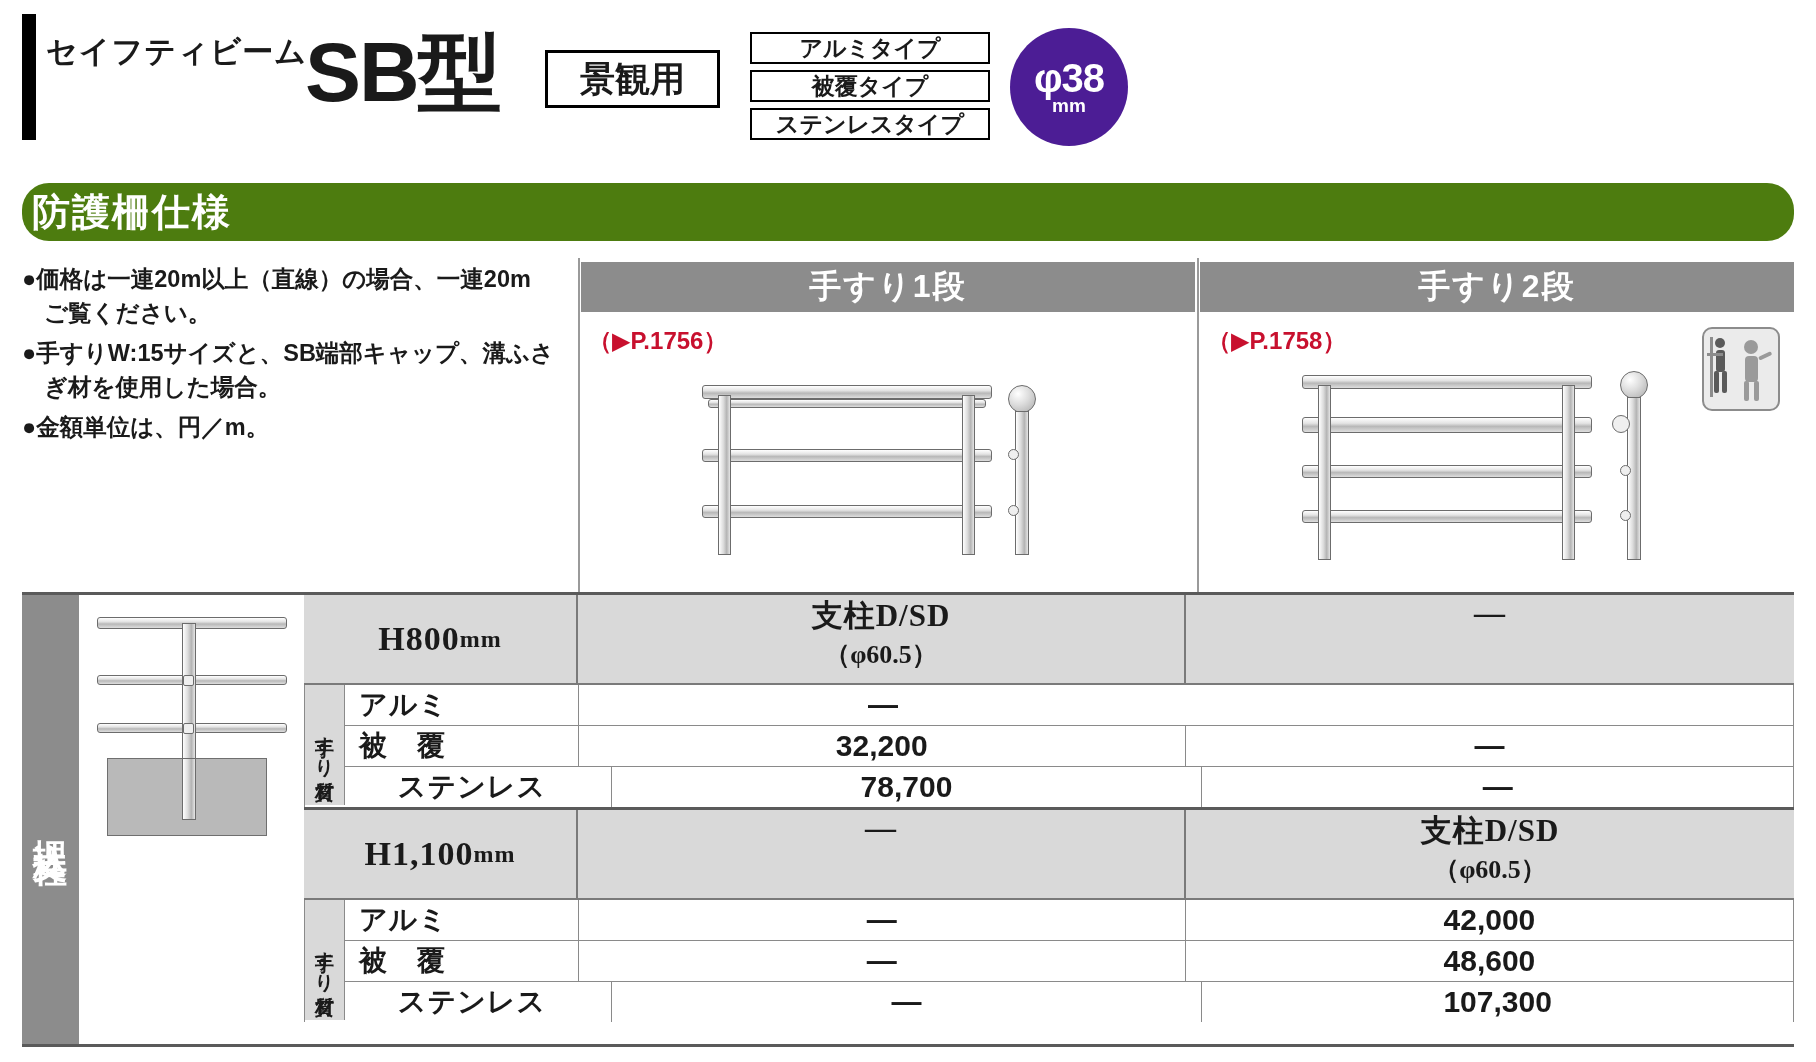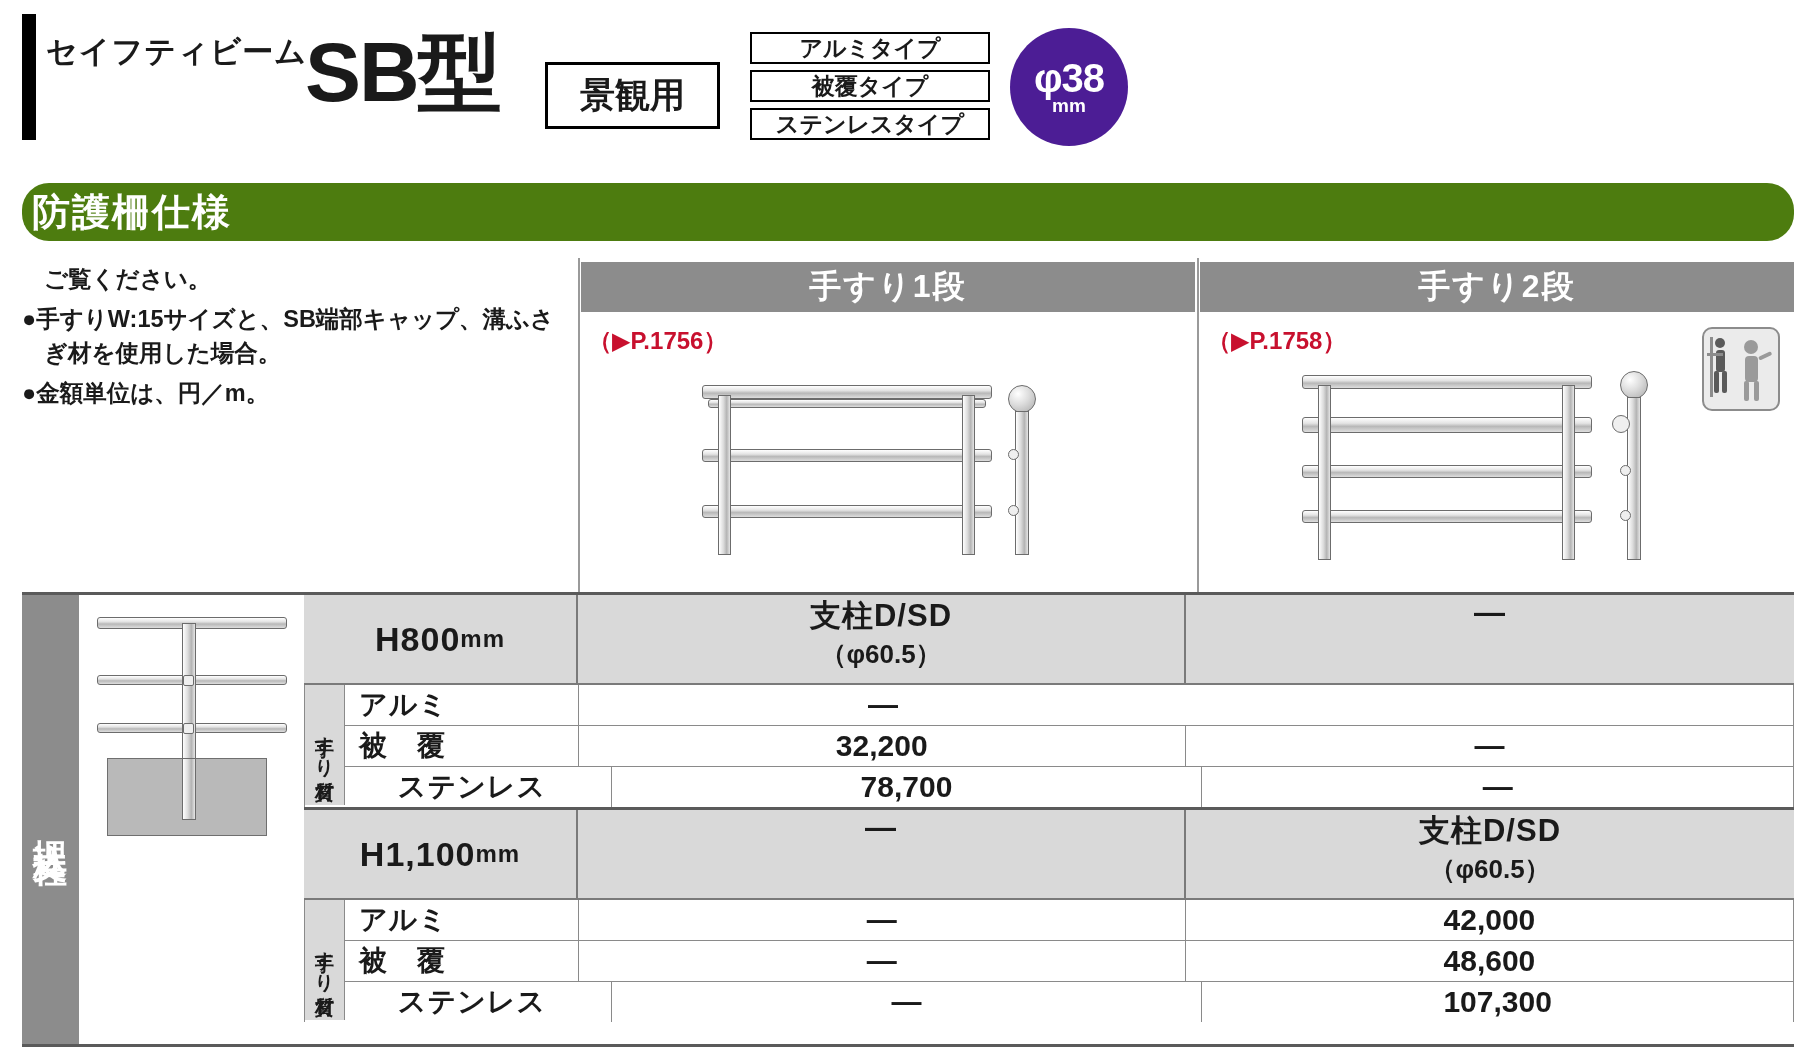--- a/index.html
+++ b/index.html
@@ -54,23 +54,23 @@
     left: 305px;
     top: 22px;
     font-size: 84px;
     font-weight: bold;
     letter-spacing: -2px;
     line-height: 100px;
   }
   .use-box {
     position: absolute;
     left: 545px;
-    top: 62px;
+    top: 50px;
     width: 175px;
-    height: 67px;
+    height: 58px;
     border: 3px solid #000;
     box-sizing: border-box;
     font-size: 35px;
     font-weight: bold;
     display: flex;
     align-items: center;
     justify-content: center;
   }
   .type-list {
     position: absolute;
@@ -276,20 +276,21 @@
     position: absolute;
     left: 304px;
     top: 595px;
     width: 1490px;
   }
   .grp-head {
     display: flex;
     height: 88px;
     background: #d9d9d9;
     border-bottom: 2px solid #7a7a7a;
+    font-family: Liberation Serif, serif;
   }
   .grp-head .hname {
     width: 274px;
     display: flex;
     align-items: center;
     justify-content: center;
     font-size: 34px;
     font-weight: bold;
     letter-spacing: 1px;
     border-right: 2px solid #7a7a7a;
@@ -400,20 +401,21 @@
       <div class="phi-mm">mm</div>
     </div>
   </div>
 
   <div class="section-bar">
     <div class="sec-title">防護柵仕様</div>
   </div>
 
   <div class="notes">
     <div class="note-line">
+      <span>●価格は一連20m以上（直線）の場合、一連20m</span>
       <span class="indent">ご覧ください。</span>
     </div>
     <div class="note-line">
       <span>●手すりW:15サイズと、SB端部キャップ、溝ふさ</span>
       <span class="indent">ぎ材を使用した場合。</span>
     </div>
     <div class="note-line">
       <span>●金額単位は、円／m。</span>
     </div>
   </div>

